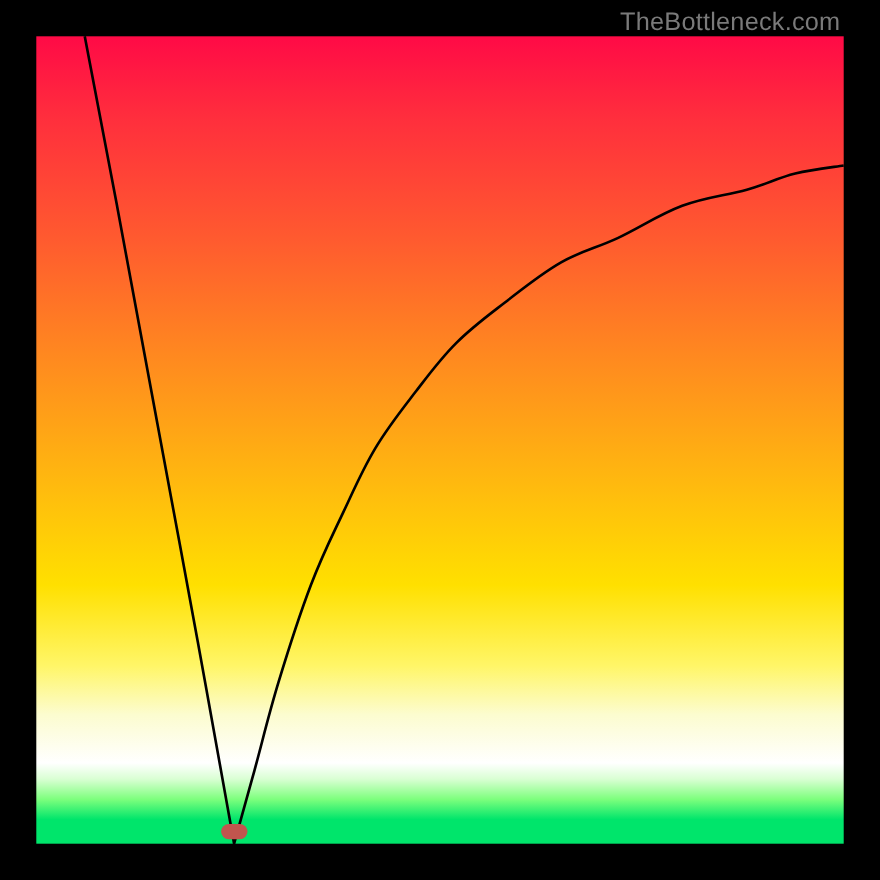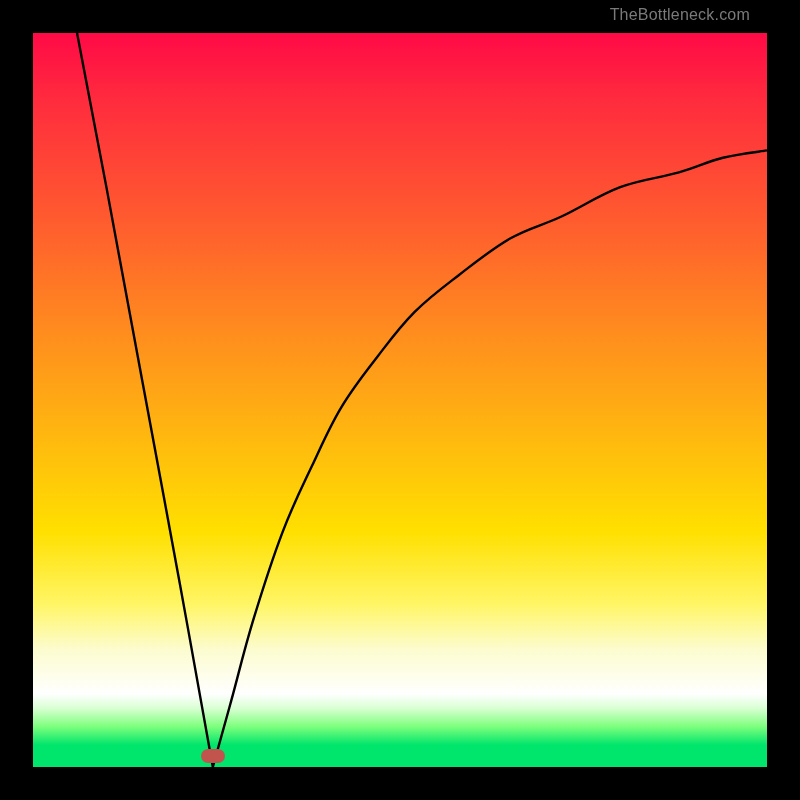--- a/index.html
+++ b/index.html
@@ -37,23 +37,23 @@
       #ffffff 90%,
       #d9ffd3 92%,
       #7dff7d 94.5%,
       #00e56b 97%,
       #00e56b 100%
     );
   }
   .watermark {
     position: absolute;
     top: 6px;
-    right: 50px;
+    right: 36px;
     color: #7a7a7a;
-    font-size: 16px;
+    font-size: 23px;
     letter-spacing: 0.2px;
     font-weight: 400;
   }
   .marker {
     position: absolute;
     width: 24px;
     height: 14px;
     border-radius: 7px;
     transform: translate(-50%, -50%);
   }

